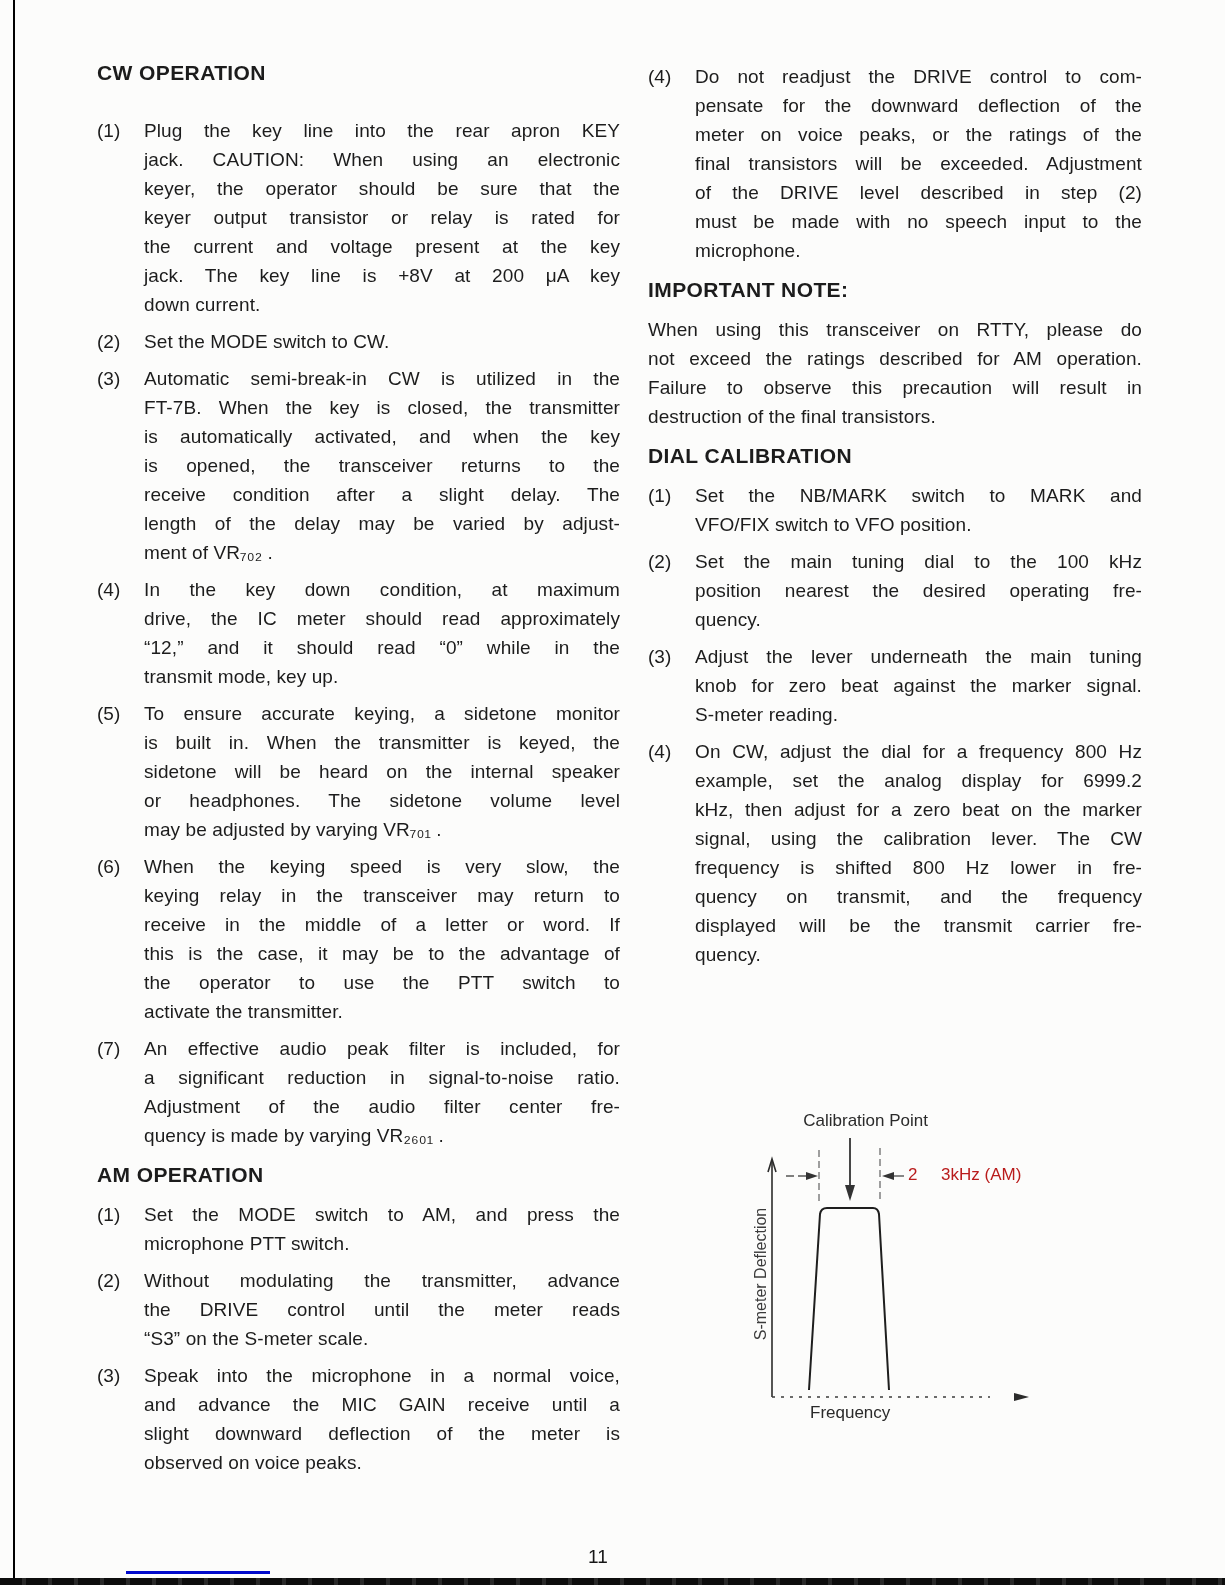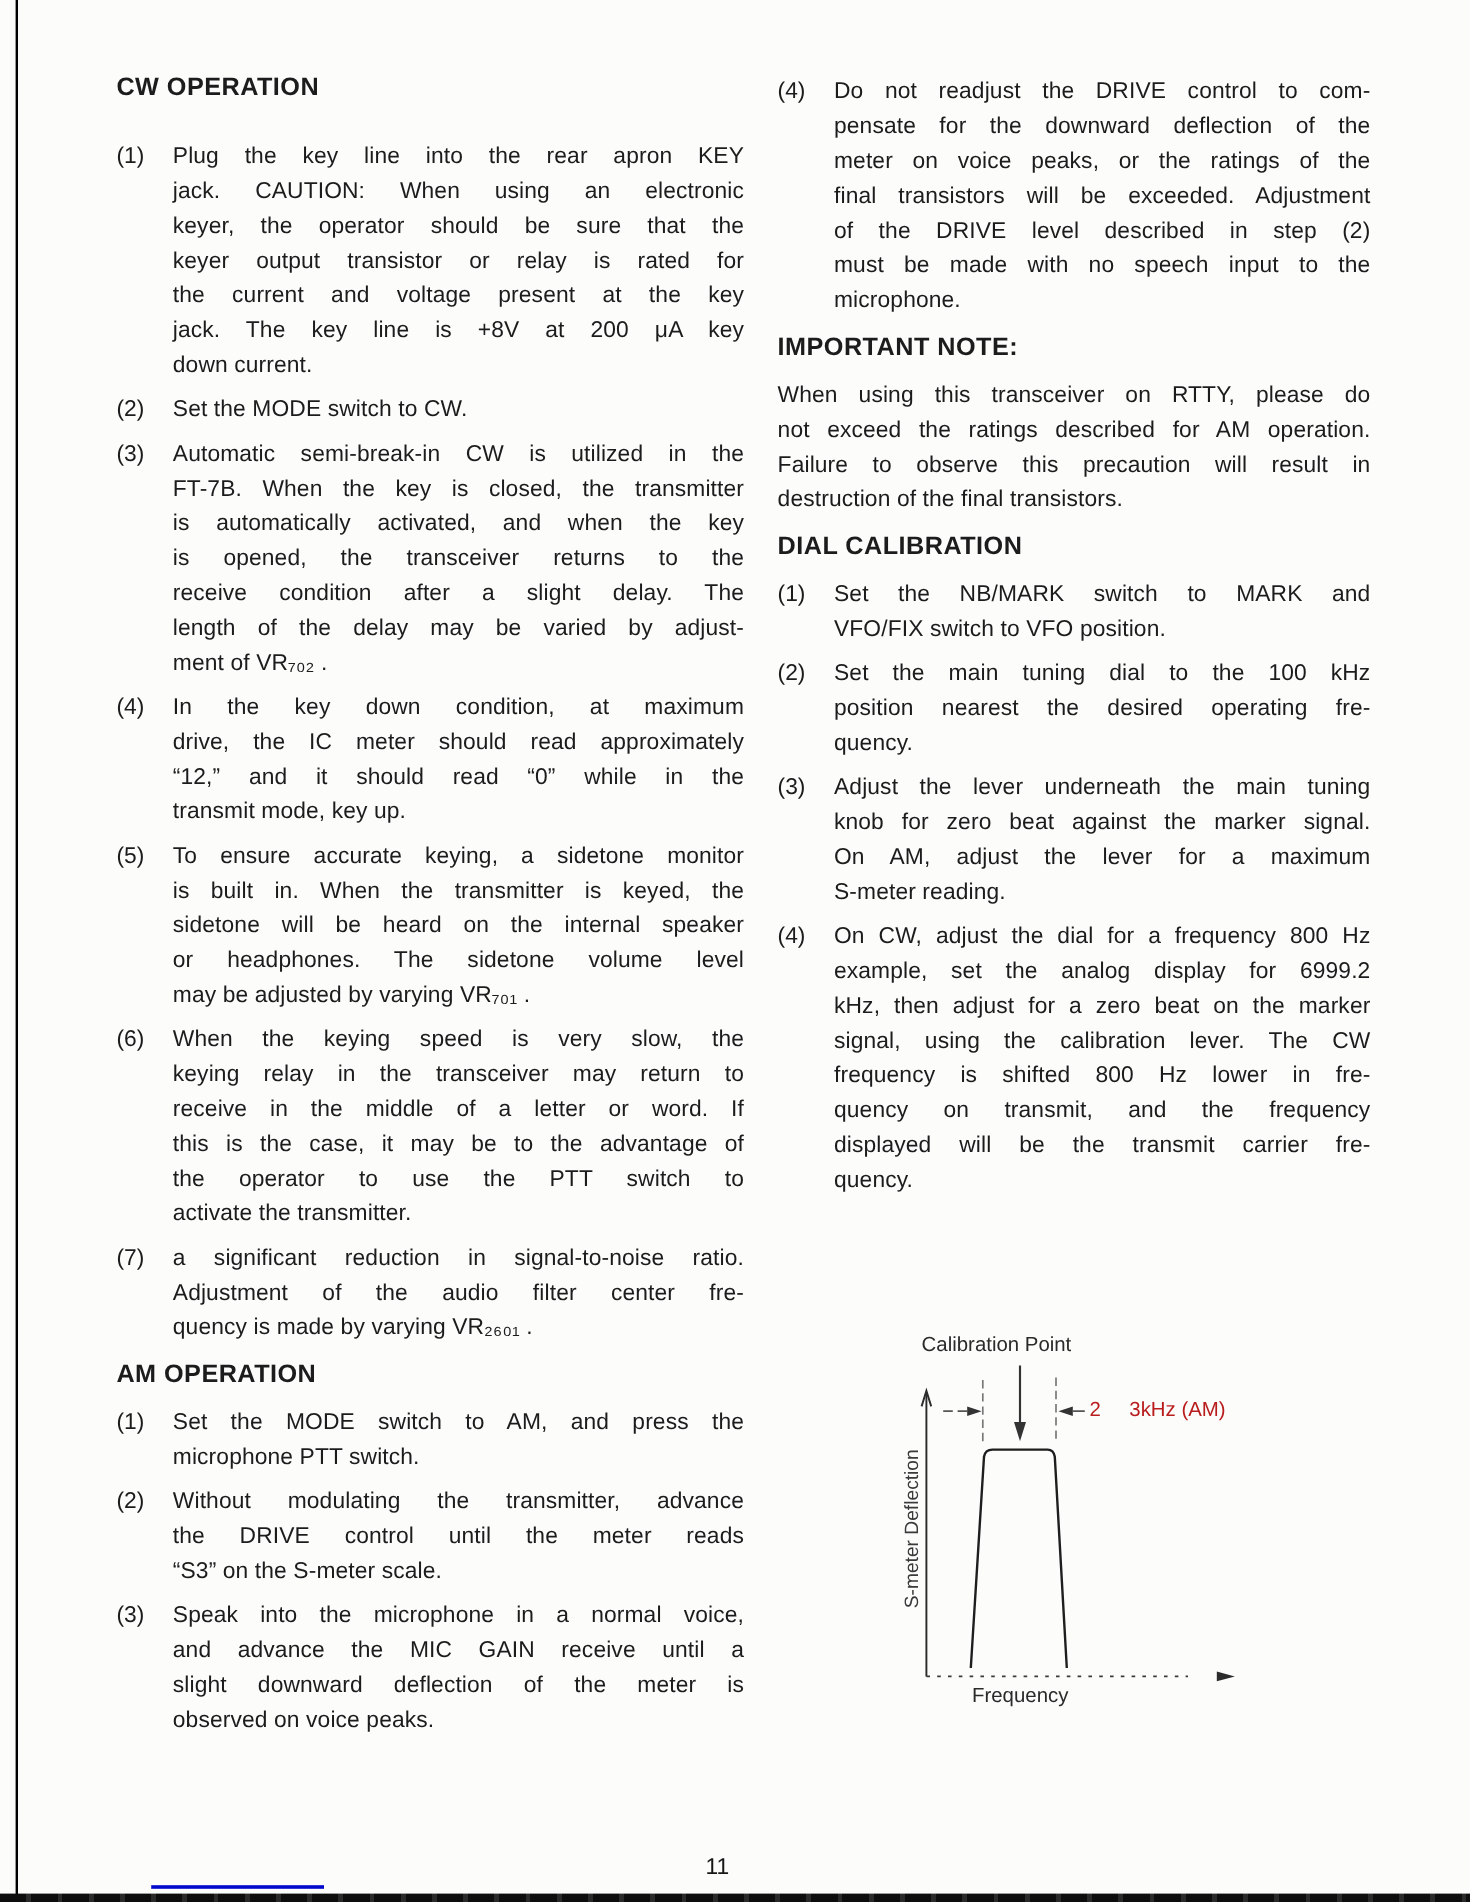--- a/index.html
+++ b/index.html
@@ -22,21 +22,21 @@
   .col .heading:first-child{margin-top:0;margin-bottom:30px;}
   .item{display:flex;margin-bottom:8px;}
   .num{flex:0 0 47px;width:47px;font-size:19px;line-height:29px;}
   .lines{flex:1;min-width:0;}
   .line{font-size:19px;line-height:29px;text-align:justify;text-align-last:justify;letter-spacing:.1px;}
   .line.last{text-align-last:left;}
   
   .figure{position:absolute;left:738px;top:1095px;width:330px;height:345px;}
   .figure svg{position:absolute;left:0;top:0;}
   .fig-label{position:absolute;font-size:17px;color:#2a2a2a;}
-  .fig-title{left:30px;top:16px;width:160px;text-align:left;}
+  .fig-title{left:30px;top:16px;width:160px;text-align:right;}
   .fig-bw{left:170px;top:70px;white-space:pre;color:#b91c1c;}
   .fig-y{left:-52px;top:170px;width:150px;text-align:center;font-size:16px;
     transform:rotate(-90deg);color:#3a3a3a;}
   .fig-x{left:72px;top:308px;}
   .page-num{position:absolute;left:588px;top:1546px;font-size:19px;color:#161616;}
 </style>
 </head>
 <body>
 
 <div class="page">
@@ -101,20 +101,21 @@
           <div class="line">keying relay in the transceiver may return to</div>
           <div class="line">receive in the middle of a letter or word. If</div>
           <div class="line">this is the case, it may be to the advantage of</div>
           <div class="line">the operator to use the PTT switch to</div>
           <div class="line last">activate the transmitter.</div>
         </div>
       </div>
       <div class="item">
         <div class="num">(7)</div>
         <div class="lines">
+          <div class="line">An effective audio peak filter is included, for</div>
           <div class="line">a significant reduction in signal-to-noise ratio.</div>
           <div class="line">Adjustment of the audio filter center fre-</div>
           <div class="line last">quency is made by varying VR₂₆₀₁ .</div>
         </div>
       </div>
       <div class="heading">AM OPERATION</div>
       <div class="item">
         <div class="num">(1)</div>
         <div class="lines">
           <div class="line">Set the MODE switch to AM, and press the</div>
@@ -175,21 +176,20 @@
           <div class="line">Set the main tuning dial to the 100 kHz</div>
           <div class="line">position nearest the desired operating fre-</div>
           <div class="line last">quency.</div>
         </div>
       </div>
       <div class="item">
         <div class="num">(3)</div>
         <div class="lines">
           <div class="line">Adjust the lever underneath the main tuning</div>
           <div class="line">knob for zero beat against the marker signal.</div>
-          <div class="line">On AM, adjust the lever for a maximum</div>
           <div class="line last">S-meter reading.</div>
         </div>
       </div>
       <div class="item">
         <div class="num">(4)</div>
         <div class="lines">
           <div class="line">On CW, adjust the dial for a frequency 800 Hz</div>
           <div class="line">example, set the analog display for 6999.2</div>
           <div class="line">kHz, then adjust for a zero beat on the marker</div>
           <div class="line">signal, using the calibration lever. The CW</div>

